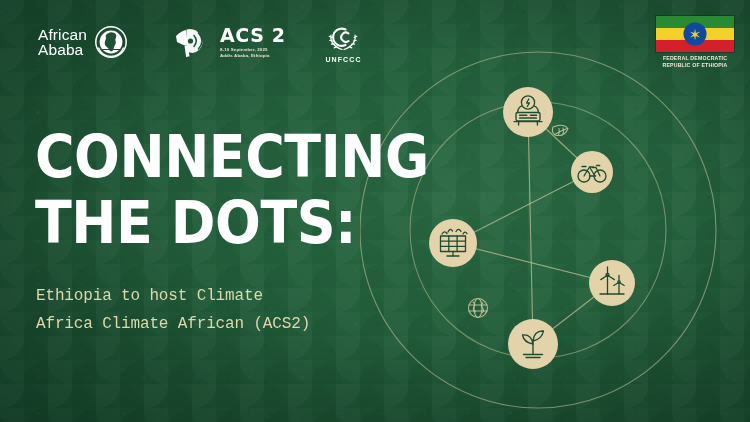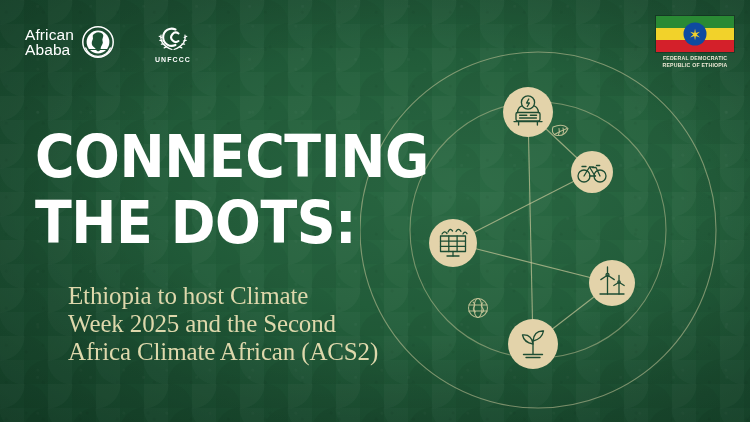--- a/index.html
+++ b/index.html
@@ -47,21 +47,21 @@
     background:radial-gradient(ellipse at 55% 45%, rgba(0,0,0,0) 45%, rgba(0,0,0,.20) 100%);
   }
 
   
   .logos{
     position:absolute; left:0; top:0; width:750px; height:84px;
     display:flex; align-items:center; z-index:6;
   }
   .logo{ display:flex; align-items:center; }
 
-  .au{ margin-left:25px; gap:7px; }
+  .au{ margin-left:38px; gap:7px; }
   .au-txt{
     color:#fff; font-size:15.5px; line-height:15px; font-weight:400;
     letter-spacing:.1px; text-align:left;
   }
   .au-txt span{ display:block; }
 
   .acs{ margin-left:44px; gap:6px; }
   .acs-word{ color:#fff; font-weight:800; font-size:19px; letter-spacing:.6px;
              line-height:19px; font-family:"DejaVu Sans", sans-serif; }
   .acs-sub{ color:#e9e4cf; font-size:4.4px; line-height:6px; letter-spacing:.15px;
@@ -92,22 +92,22 @@
     position:absolute; left:35px; top:124px; z-index:6;
     color:#ffffff; font-family:"DejaVu Sans", sans-serif;
     font-weight:700; font-size:58px; line-height:66px;
     letter-spacing:-0.5px;
     transform:scaleX(.93); transform-origin:left top;
   }
   .headline .l{ display:block; white-space:nowrap; }
 
   .subhead{
     position:absolute; left:36px; top:282px; z-index:6;
-    color:#ded8ac; font-family:Liberation Serif, serif;
-    font-size:25px; line-height:28px; font-weight:400; letter-spacing:-.15px;margin-left:32px;
+    color:#ded8ac; font-family:Liberation Mono, monospace;
+    font-size:16px; line-height:28px; font-weight:400; letter-spacing:-.15px;
   }
   .subhead .l{ display:block; white-space:nowrap; }
 
   
   .net{ position:absolute; right:-10px; top:0; width:400px; height:422px; z-index:4; }
 </style>
 </head>
 <body>
 
 <div id="poster">
@@ -228,20 +228,41 @@
         <circle cx="17" cy="17" r="15.2" fill="none" stroke="#fff" stroke-width="1.5"></circle>
         <circle cx="17" cy="17" r="11.4" fill="#fff"></circle>
         <path d="M15.5 7.4 q4.6 -0.6 6.2 1.6 q1.2 1.7 0.2 3.6 q-1 2 -0.3 3.6 q0.7 1.6 -0.4 3.3
                  q-1.3 2 -1.5 4.1 q-0.2 2 -1.9 2.6 q-1.8 0.6 -2.6 -1.2 q-0.8 -1.8 -2.4 -2.9
                  q-1.7 -1.1 -2 -3.2 q-0.3 -2 0.6 -3.7 q0.9 -1.7 0.4 -3.3 q-0.5 -1.7 1.1 -2.9 Z" fill="#1d5234"></path>
         <path d="M4.4 22.5 a13.4 13.4 0 0 0 25.2 0" fill="none" stroke="#fff" stroke-width="1.3"></path>
         <path d="M7 24.5 h20" stroke="#1d5234" stroke-width="1" fill="none"></path>
       </svg>
     </div>
 
+    <div class="logo acs">
+      <svg width="42" height="36" viewBox="0 0 42 36">
+        <g fill="#ffffff">
+          <path d="M4 12 q5 -5 10 -6 l2 16 q-6 -1 -11 -4 Z"></path>
+          <path d="M14.5 5.5 q9 -2 14 6 q4.5 8 -1 14 q-6 6 -12.5 1.5 Z" opacity=".95"></path>
+          <path d="M12.5 21.5 l1.6 11.5 l3.4 -0.8 l-1.6 -10.2 Z"></path>
+        </g>
+        <g fill="none" stroke="#1d5234" stroke-width="1.5" stroke-linecap="round">
+          <path d="M22 11.5 q4.5 5 0 11"></path>
+          <path d="M26.5 9 q7 7.5 0 16"></path>
+        </g>
+        <circle cx="18.5" cy="17" r="2.6" fill="#1d5234"></circle>
+      </svg>
+      <div>
+        <div class="acs-word">ACS 2</div>
+        <div class="acs-sub">
+          <span>8-10 September, 2025</span>
+          <span>Addis Ababa, Ethiopia</span>
+        </div>
+      </div>
+    </div>
 
     <div class="logo unf">
       <svg width="40" height="34" viewBox="0 0 40 34">
         <g fill="none" stroke="#fff" stroke-width="2.1" stroke-linecap="round">
           <path d="M22.5 8.5 a8.6 8.6 0 1 0 0 15.5"></path>
           <path d="M25.5 12.5 a4.6 4.6 0 1 0 0 7.5"></path>
         </g>
         <g fill="none" stroke="#fff" stroke-width="1.2" stroke-linecap="round">
           <path d="M8 14 q-1.5 10 11 14.5"></path>
           <path d="M32 14 q1.5 10 -11 14.5"></path>
@@ -265,17 +286,16 @@
     </div>
   </div>
 
   <div class="headline">
     <span class="l">CONNECTING</span>
     <span class="l">THE DOTS:</span>
   </div>
 
   <div class="subhead">
     <span class="l">Ethiopia to host Climate</span>
-    <span class="l">Week 2025 and the Second</span>
     <span class="l">Africa Climate African (ACS2)</span>
   </div>
 
 </div>
 
 </body></html>

